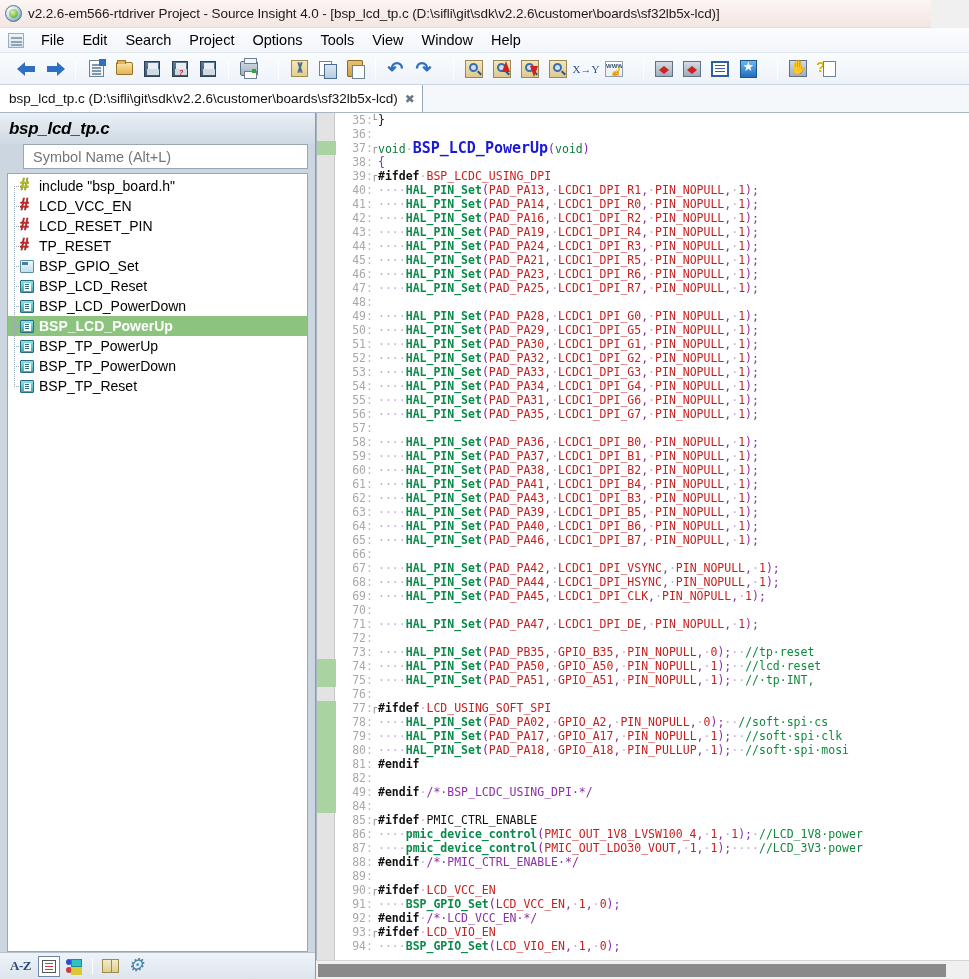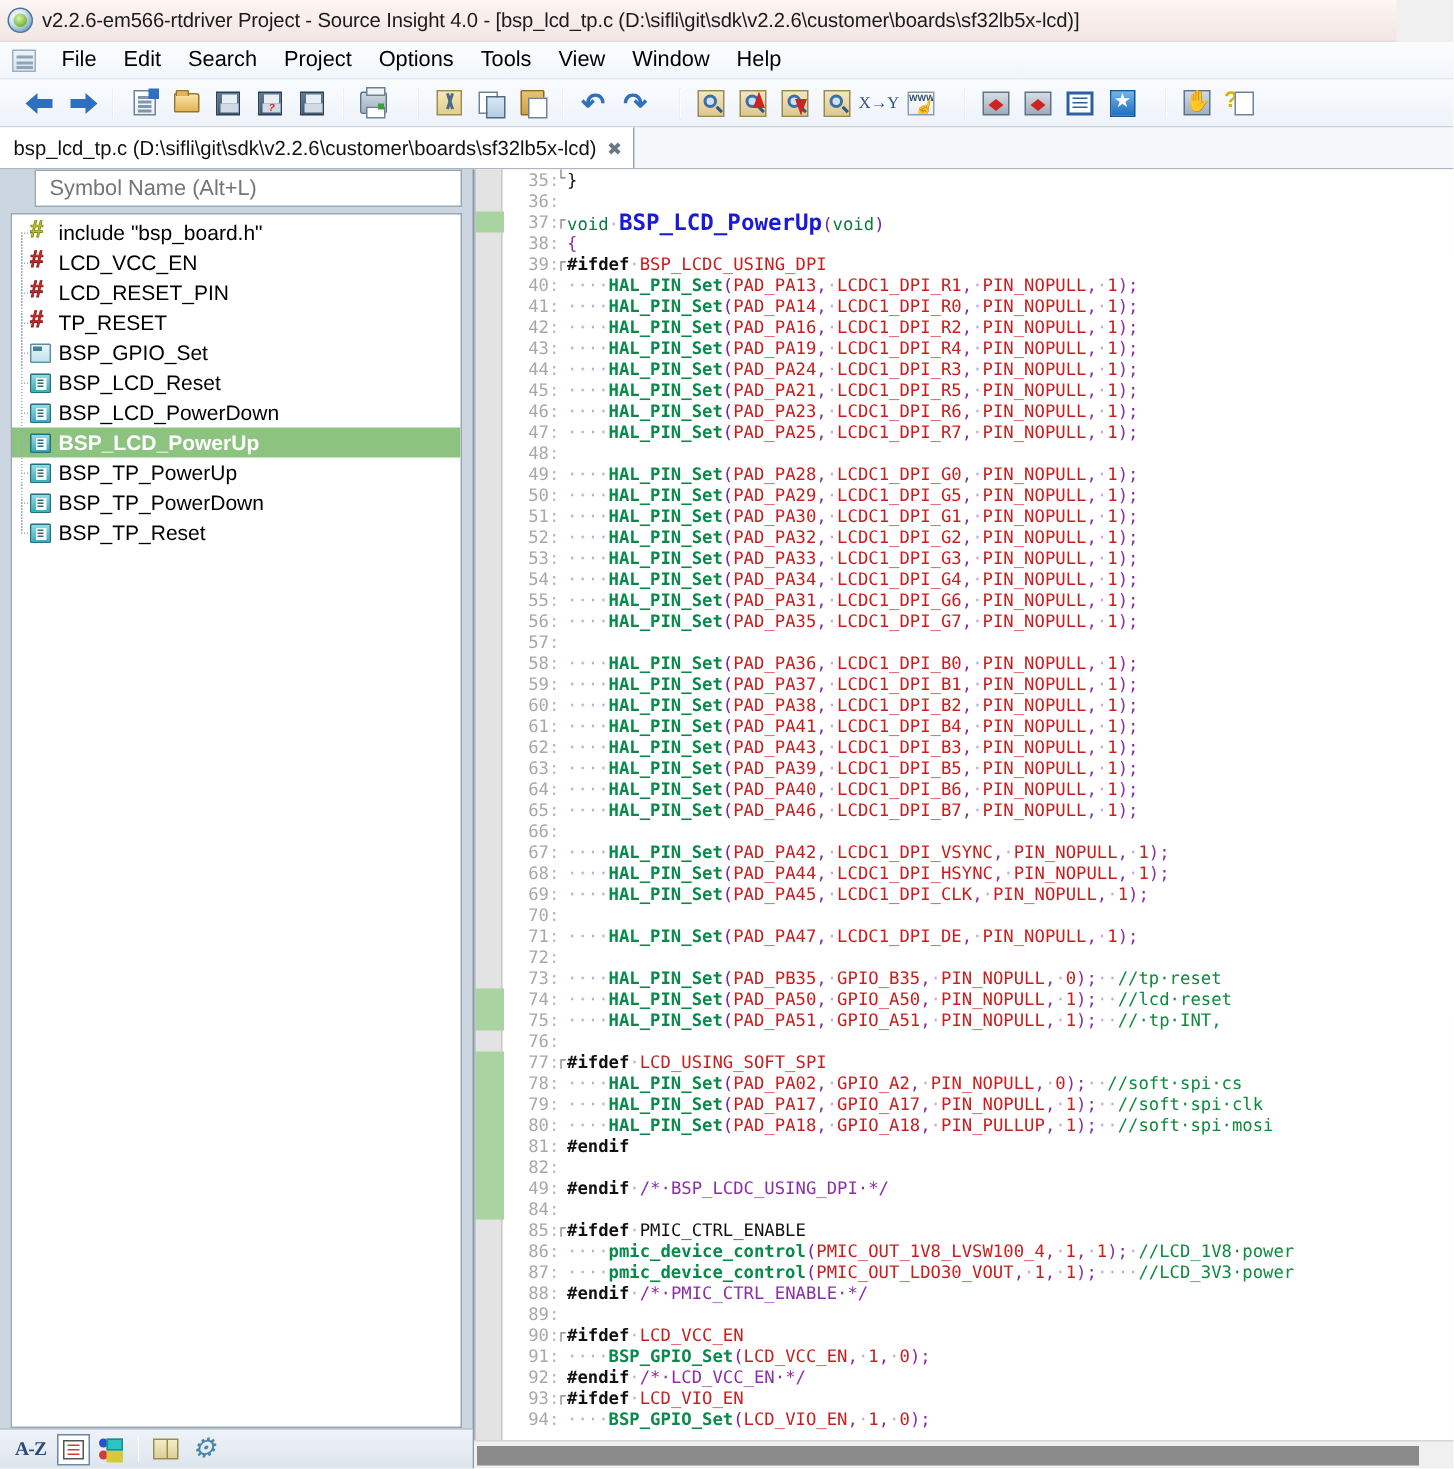--- a/index.html
+++ b/index.html
@@ -657,20 +657,21 @@
   </div>
 
   <div class="tabbar">
     <div class="tab active">
       <span>bsp_lcd_tp.c (D:\sifli\git\sdk\v2.2.6\customer\boards\sf32lb5x-lcd)</span>
       <span class="closer">✖</span>
     </div>
   </div>
 
   <div class="symbol-panel">
+    <div class="sp-title">bsp_lcd_tp.c</div>
     <div class="sp-search">
       <input type="text" placeholder="Symbol Name (Alt+L)" style="">
     </div>
     <div class="sp-list" id="symbol-list">
         <div class="sym-row first">
           <span class="tree"></span>
           <span class="sicon hash-y"></span>
           <span>include "bsp_board.h"</span>
         </div>
         <div class="sym-row">

